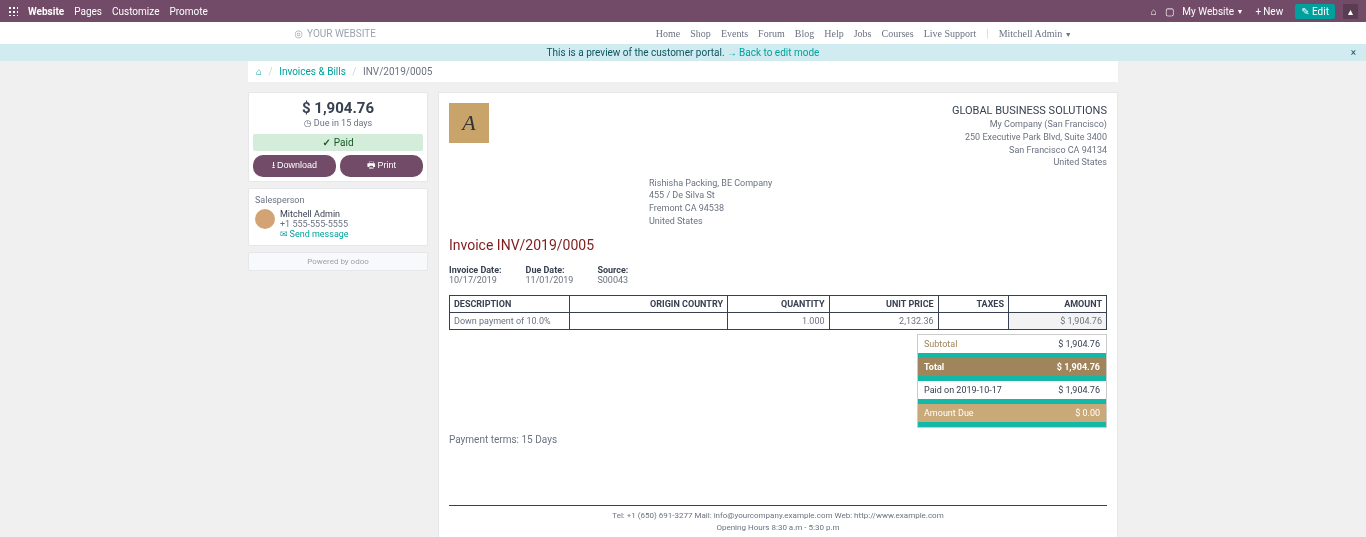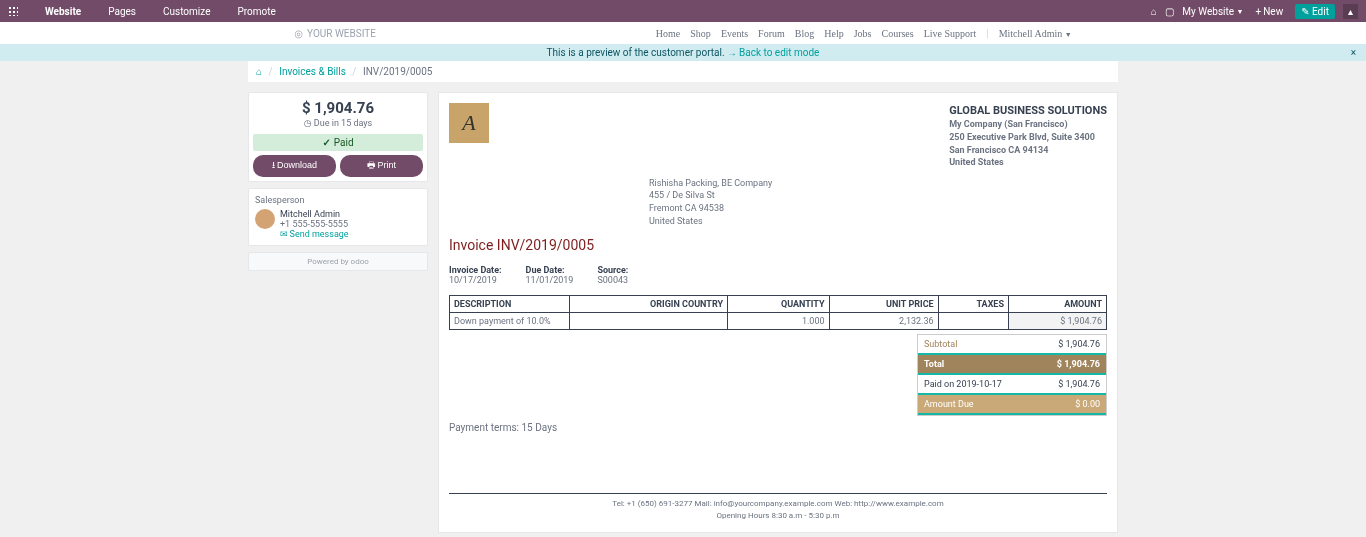--- a/index.html
+++ b/index.html
@@ -1,19 +1,19 @@
 <!DOCTYPE html>
 <html><head>
 <meta charset="utf-8">
 <style>
 * { margin:0; padding:0; box-sizing:border-box; }
 body { font-family:-apple-system,BlinkMacSystemFont,"Segoe UI",Roboto,sans-serif; background:#f0f0f0; font-size:11px; color:#374151; width:1366px; }
 
 .topbar { background:#714B67; height:22px; display:flex; align-items:center; padding:0 8px; color:#fff; font-size:10px; justify-content:space-between; }
-.topbar-left { display:flex; align-items:center; gap:27px; }
+.topbar-left { display:flex; align-items:center; gap:10px; }
 .topbar-right { display:flex; align-items:center; gap:8px; }
 .topbar .bold { font-weight:bold; }
 .topbar a { color:#fff; text-decoration:none; cursor:pointer; }
 .topbar .edit-btn { background:#00A09D; padding:2px 6px; border-radius:2px; }
 .topbar .collapse-btn { background:#5a3c53; padding:2px 5px; }
 .topbar .new-btn { padding:1px 4px; }
 .apps-icon { display:inline-block; width:10px; height:10px; background:
   radial-gradient(circle,#fff 35%,transparent 35%) 0 0/4px 4px; }
 
 .navbar { background:#fff; height:22px; display:flex; align-items:center; justify-content:center; gap:280px; font-size:10px; color:#6b7280; }
@@ -45,39 +45,39 @@
 .salesperson .row { display:flex; gap:5px; }
 .avatar { width:20px; height:20px; border-radius:50%; background:#d4a373; }
 .salesperson .name { font-size:9px; }
 .salesperson .phone { font-size:9px; color:#6b7280; }
 .salesperson .send { color:#00A09D; font-size:9px; cursor:pointer; }
 .powered { background:#f8f9fa; text-align:center; padding:4px; font-size:8px; color:#9ca3af; }
 
 .doc { width:680px; background:#fff; border:1px solid #e5e7eb; padding:10px 10px 0; }
 .doc-head { display:flex; justify-content:space-between; margin-bottom:8px; }
 .logo-sq { width:40px; height:40px; background:#c9a46a; display:flex; align-items:center; justify-content:center; font-family:cursive; font-size:22px; color:#333; font-style:italic; }
-.company-info { text-align:left; font-size:9px; color:#6b7280; line-height:1.4;font-weight:bold; }
+.company-info { text-align:right; font-size:9px; color:#6b7280; line-height:1.4; }
 .company-info .cname { font-size:11px; color:#374151; }
 .customer-info { text-align:left; font-size:9px; color:#6b7280; line-height:1.4; margin-bottom:10px; margin-left:200px; }
 
 .inv-title { color:#7f1d1d; font-size:14px; margin-bottom:8px; }
 .inv-meta { display:flex; gap:24px; font-size:9px; margin-bottom:10px;margin-top:12px; }
 .inv-meta .col .h { font-weight:bold; }
 .inv-meta .col .v { color:#6b7280; }
 
 .line-table { width:100%; border-collapse:collapse; font-size:9px; margin-bottom:4px; }
 .line-table th, .line-table td { border:1px solid #374151; padding:3px 4px; }
 .line-table th { font-weight:bold; text-align:right; }
 .line-table th:first-child { text-align:left; }
 .line-table td { text-align:right; color:#6b7280; }
 .line-table td:first-child { text-align:left; }
 .amt-cell { background:#f3f3f3; }
 
 .totals { width:190px; margin-left:auto; font-size:9px; border:1px solid #ccc; }
-.totals .trow { display:flex; justify-content:space-between; padding:4px 6px; border-bottom:2px solid #14b8a6; }
+.totals .trow { display:flex; justify-content:space-between; padding:4px 6px; border-bottom:5px solid #14b8a6; }
 .totals .subtotal .l { color:#a0845c; }
 .totals .total { background:#a0845c; color:#fff; font-weight:bold; }
 .totals .due { background:#c9a977; color:#fff; }
 
 .payment-note { font-size:9px; color:#6b7280; margin-top:14px; }
 .payment-note b { color:#374151; }
 .terms { font-size:10px; color:#6b7280; margin-top:6px; }
 
 .footer-line { border-top:1px solid #374151; margin-top:60px; padding:4px 0 10px; text-align:center; font-size:8px; color:#6b7280; line-height:1.5; }
 

